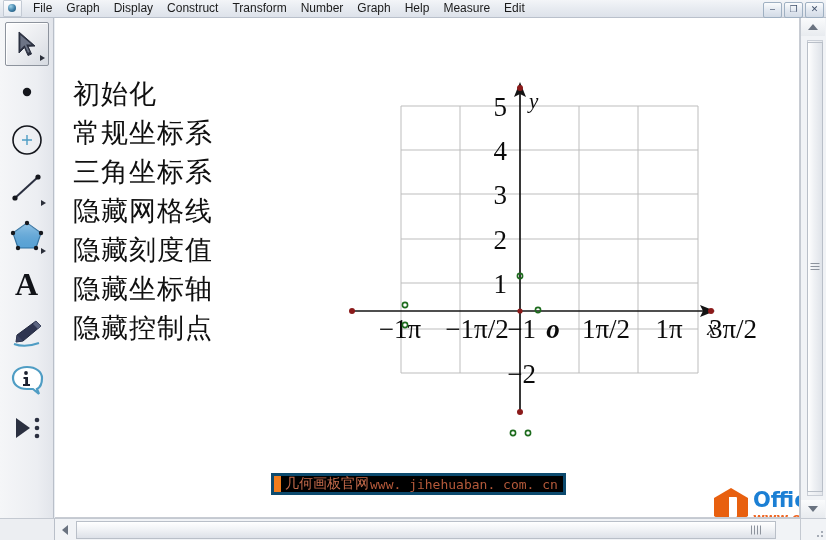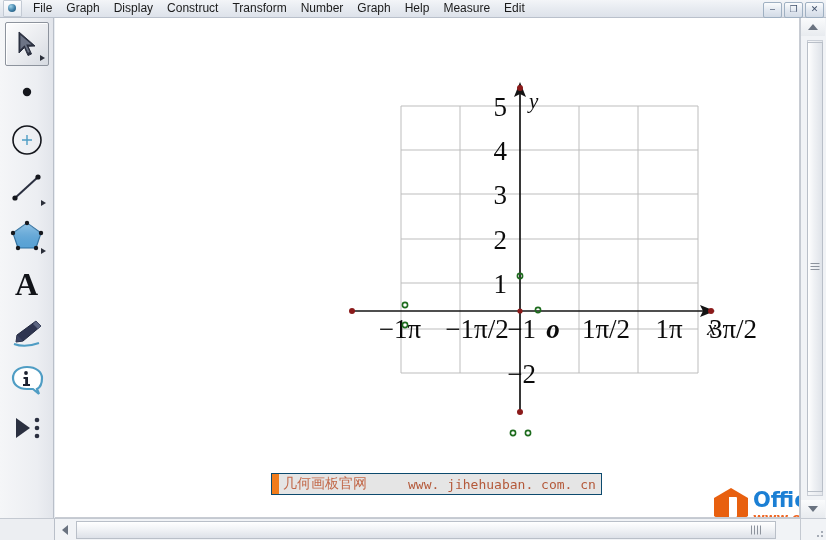--- a/index.html
+++ b/index.html
@@ -139,40 +139,39 @@
     font-family: "Liberation Serif", serif;
     font-style: italic;
     font-size: 21px;
     fill: #0b0b0b;
   }
 
   
   .watermark {
     position: absolute; left: 216px; top: 455px;
     height: 22px;
-    border: 1px solid #0c4a6e;
-    background: #e5e5e5;
+    border: 3px solid #0c4a6e;
+    background: #000000;
     display: flex; align-items: center;
     box-sizing: border-box;
   }
   .watermark .wm-bar { width: 7px; height: 100%; background: #f07c1c; flex: none; }
   .watermark .wm-cn {
     font-family: "DejaVu Sans", sans-serif;
     font-size: 14px;
     color: #c2694a;
     padding: 0 1px 0 4px;
     white-space: nowrap;
   }
   .watermark .wm-url {
     font-family: "DejaVu Sans Mono", monospace;
     font-size: 13px;
     color: #b4593a;
     padding-right: 5px;
     white-space: nowrap;
-    margin-left: 40px;
   }
 
   
   .office-logo {
     position: absolute; left: 659px; top: 470px;
     display: flex; align-items: center; gap: 5px;
   }
   .office-logo .hexmark {
     width: 34px; height: 38px; position: relative; flex: none;
   }
@@ -400,20 +399,29 @@
         <polygon points="6,3 6,23 20,13" fill="#2b3040"></polygon>
         <circle cx="27" cy="5" r="2.3" fill="#2b3040"></circle>
         <circle cx="27" cy="13" r="2.3" fill="#2b3040"></circle>
         <circle cx="27" cy="21" r="2.3" fill="#2b3040"></circle>
       </svg>
     </div>
   </div>
 
   <div class="canvas">
 
+    <div class="action-list">
+      <div class="row">初始化</div>
+      <div class="row">常规坐标系</div>
+      <div class="row">三角坐标系</div>
+      <div class="row">隐藏网格线</div>
+      <div class="row">隐藏刻度值</div>
+      <div class="row">隐藏坐标轴</div>
+      <div class="row">隐藏控制点</div>
+    </div>
 
     <svg class="graph" viewBox="0 0 745 500">
 
       <g stroke="#bdbdbd" stroke-width="1" fill="none">
 
         <line x1="346" y1="88" x2="346" y2="355"></line>
         <line x1="405" y1="88" x2="405" y2="355"></line>
         <line x1="524" y1="88" x2="524" y2="355"></line>
         <line x1="583" y1="88" x2="583" y2="355"></line>
         <line x1="643" y1="88" x2="643" y2="355"></line>

